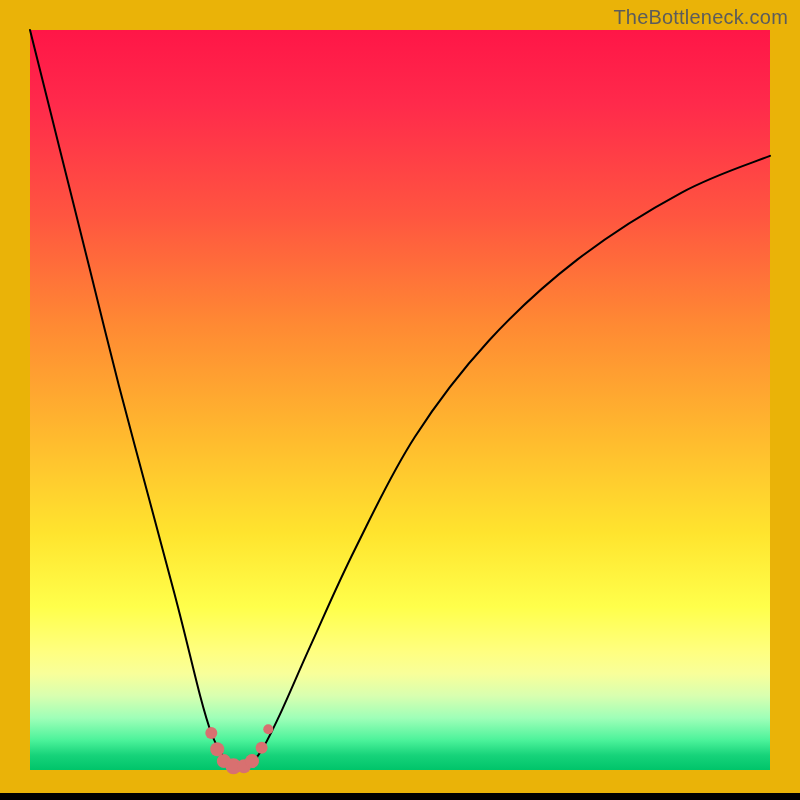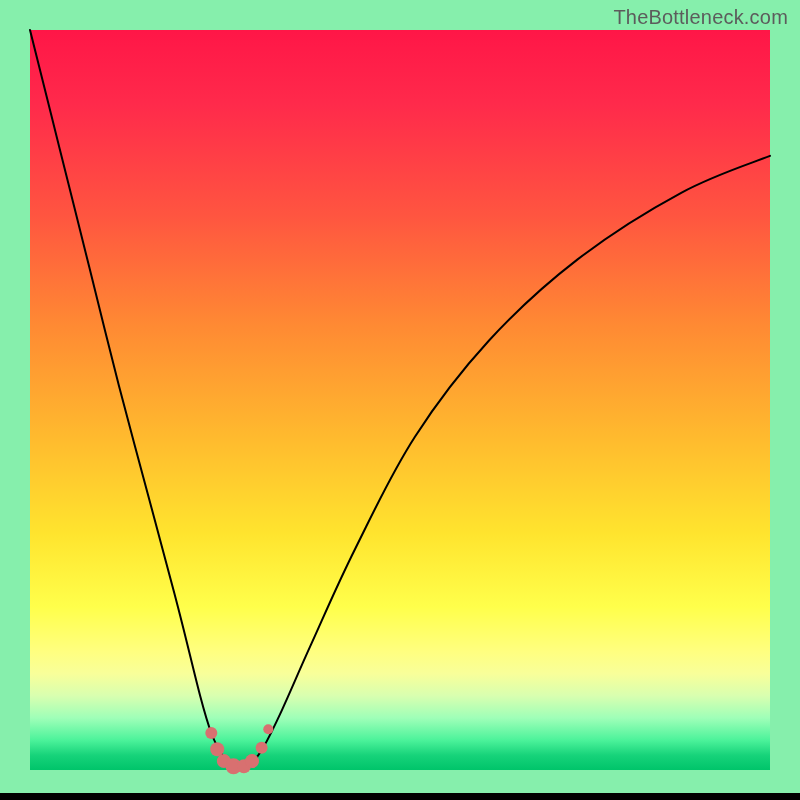--- a/index.html
+++ b/index.html
@@ -8,21 +8,21 @@
     width: 800px;
     height: 800px;
     background: #000;
     overflow: hidden;
     font-family: Arial, Helvetica, sans-serif;
   }
   .frame {
     position: relative;
     width: 800px;
     height: 793px;
-    background: #86efac;
+    background: #eab308;
   }
   .plot-area {
     position: absolute;
     left: 30px;
     top: 30px;
     width: 740px;
     height: 740px;
     
     background: linear-gradient(to bottom,
       #ff1647 0%,

